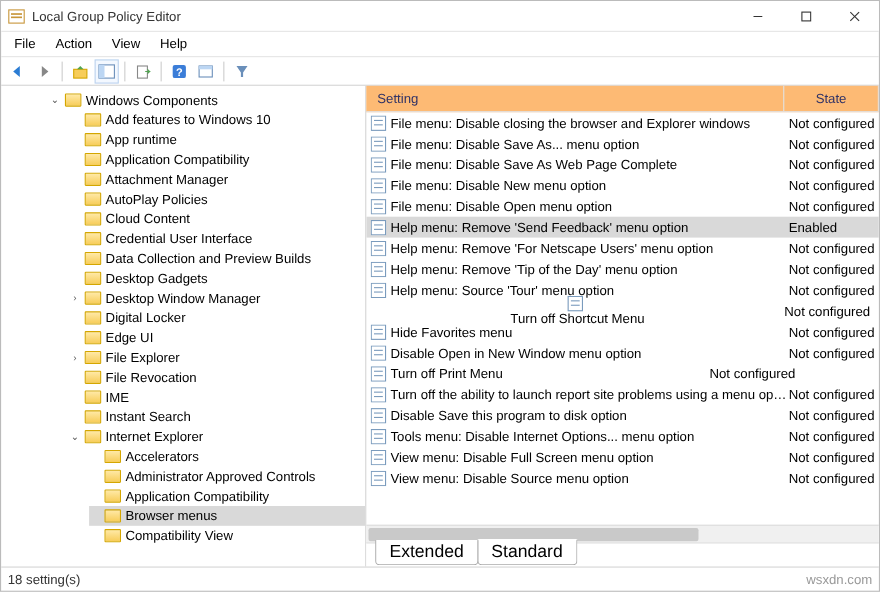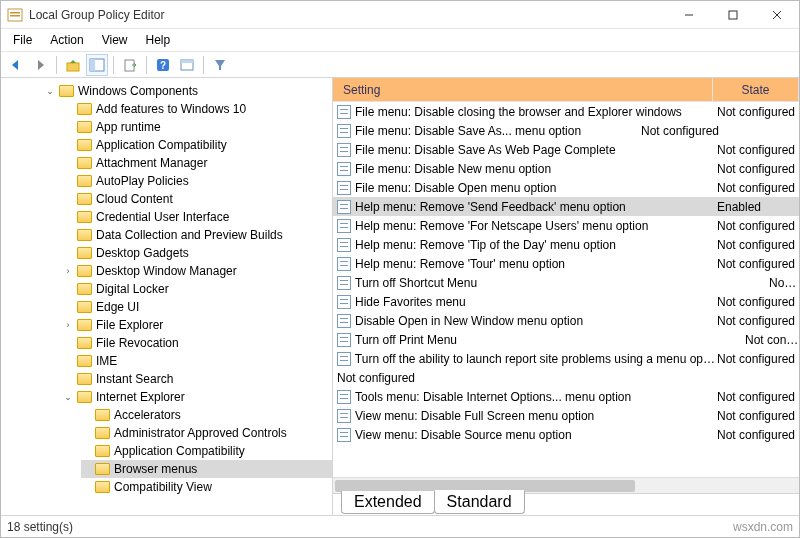--- a/index.html
+++ b/index.html
@@ -447,21 +447,21 @@
     </div>
     <div class="list-body" id="list-body">
         <div class="list-row">
           <div class="cell" style="width: 380px; display: flex; align-items: center;">
             <span class="picon"></span>
             <span style="overflow: hidden; text-overflow: ellipsis; white-space: nowrap;">File menu: Disable closing the browser and Explorer windows</span>
           </div>
           <div class="cell" style="flex: 1 1 0%;">Not configured</div>
         </div>
         <div class="list-row">
-          <div class="cell" style="width: 304px; display: flex; align-items: center;">
+          <div class="cell" style="width: 380px; display: flex; align-items: center;">
             <span class="picon"></span>
             <span style="overflow: hidden; text-overflow: ellipsis; white-space: nowrap;">File menu: Disable Save As... menu option</span>
           </div>
           <div class="cell" style="flex: 1 1 0%;">Not configured</div>
         </div>
         <div class="list-row">
           <div class="cell" style="width: 380px; display: flex; align-items: center;">
             <span class="picon"></span>
             <span style="overflow: hidden; text-overflow: ellipsis; white-space: nowrap;">File menu: Disable Save As Web Page Complete</span>
           </div>
@@ -498,60 +498,64 @@
         <div class="list-row">
           <div class="cell" style="width: 380px; display: flex; align-items: center;">
             <span class="picon"></span>
             <span style="overflow: hidden; text-overflow: ellipsis; white-space: nowrap;">Help menu: Remove 'Tip of the Day' menu option</span>
           </div>
           <div class="cell" style="flex: 1 1 0%;">Not configured</div>
         </div>
         <div class="list-row">
           <div class="cell" style="width: 380px; display: flex; align-items: center;">
             <span class="picon"></span>
-            <span style="overflow: hidden; text-overflow: ellipsis; white-space: nowrap;">Help menu: Remove 'Tour' menu option</span>
-          </div>
-          <div class="cell" style="flex: 1 1 0%;">Not configured</div>
-        </div>
-        <div class="list-row">
-          <div class="cell" style="width: 432px; display: flex; align-items: center;">
+            <span style="overflow: hidden; text-overflow: ellipsis; white-space: nowrap;">Help menu: Source 'Tour' menu option</span>
+          </div>
+          <div class="cell" style="flex: 1 1 0%;">Not configured</div>
+        </div>
+        <div class="list-row">
+          <div class="cell" style="width: 376px; display: flex; align-items: center; flex-direction: column;">
             <span class="picon"></span>
             <span style="overflow: hidden; text-overflow: ellipsis; white-space: nowrap;">Turn off Shortcut Menu</span>
           </div>
           <div class="cell" style="flex: 1 1 0%;">Not configured</div>
         </div>
         <div class="list-row">
           <div class="cell" style="width: 380px; display: flex; align-items: flex-end;">
             <span class="picon"></span>
             <span style="overflow: hidden; text-overflow: ellipsis; white-space: nowrap;">Hide Favorites menu</span>
           </div>
           <div class="cell" style="flex: 1 1 0%;">Not configured</div>
         </div>
         <div class="list-row">
           <div class="cell" style="width: 380px; display: flex; align-items: center;">
             <span class="picon"></span>
             <span style="overflow: hidden; text-overflow: ellipsis; white-space: nowrap;">Disable Open in New Window menu option</span>
           </div>
           <div class="cell" style="flex: 1 1 0%;">Not configured</div>
         </div>
         <div class="list-row">
-          <div class="cell" style="width: 408px; display: flex; align-items: center; text-align: right;">
+          <div class="cell" style="width: 308px; display: flex; align-items: center; text-align: right;">
             <span class="picon"></span>
             <span style="overflow: hidden; text-overflow: ellipsis; white-space: nowrap;">Turn off Print Menu</span>
           </div>
           <div class="cell" style="flex: 1 1 0%;">Not configured</div>
         </div>
         <div class="list-row">
           <div class="cell" style="width: 380px; display: flex; align-items: center;">
             <span class="picon"></span>
             <span style="overflow: hidden; text-overflow: ellipsis; white-space: nowrap;">Turn off the ability to launch report site problems using a menu option</span>
           </div>
           <div class="cell" style="flex: 1 1 0%;">Not configured</div>
         </div>
         <div class="list-row">
+          <div class="cell" style="width: 380px; display: flex; align-items: center;">
+            <span class="picon"></span>
+            <span style="overflow: hidden; text-overflow: ellipsis; white-space: nowrap;">Disable Save this program to disk option</span>
+          </div>
           <div class="cell" style="flex: 1 1 0%;">Not configured</div>
         </div>
         <div class="list-row">
           <div class="cell" style="width: 380px; display: flex; align-items: flex-end;">
             <span class="picon"></span>
             <span style="overflow: hidden; text-overflow: ellipsis; white-space: nowrap;">Tools menu: Disable Internet Options... menu option</span>
           </div>
           <div class="cell" style="flex: 1 1 0%;">Not configured</div>
         </div>
         <div class="list-row">

